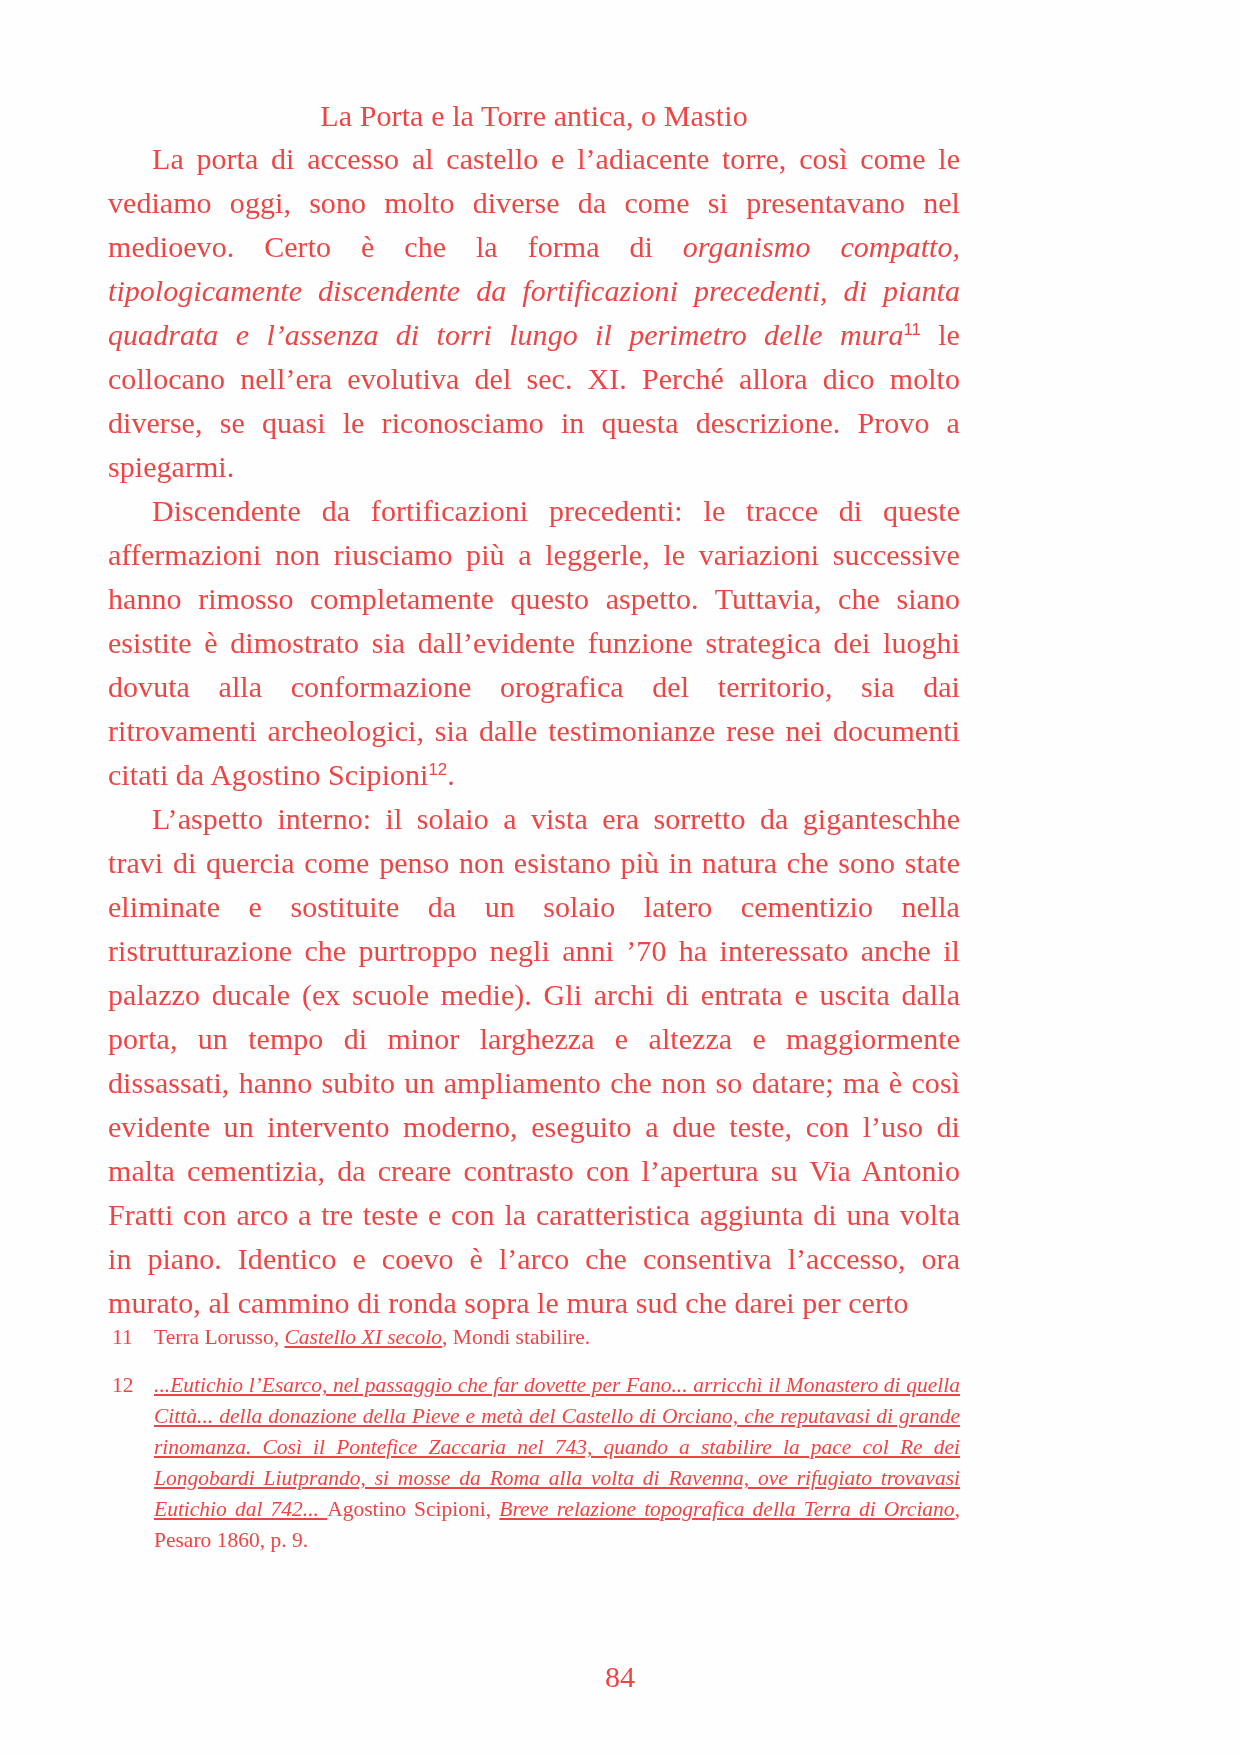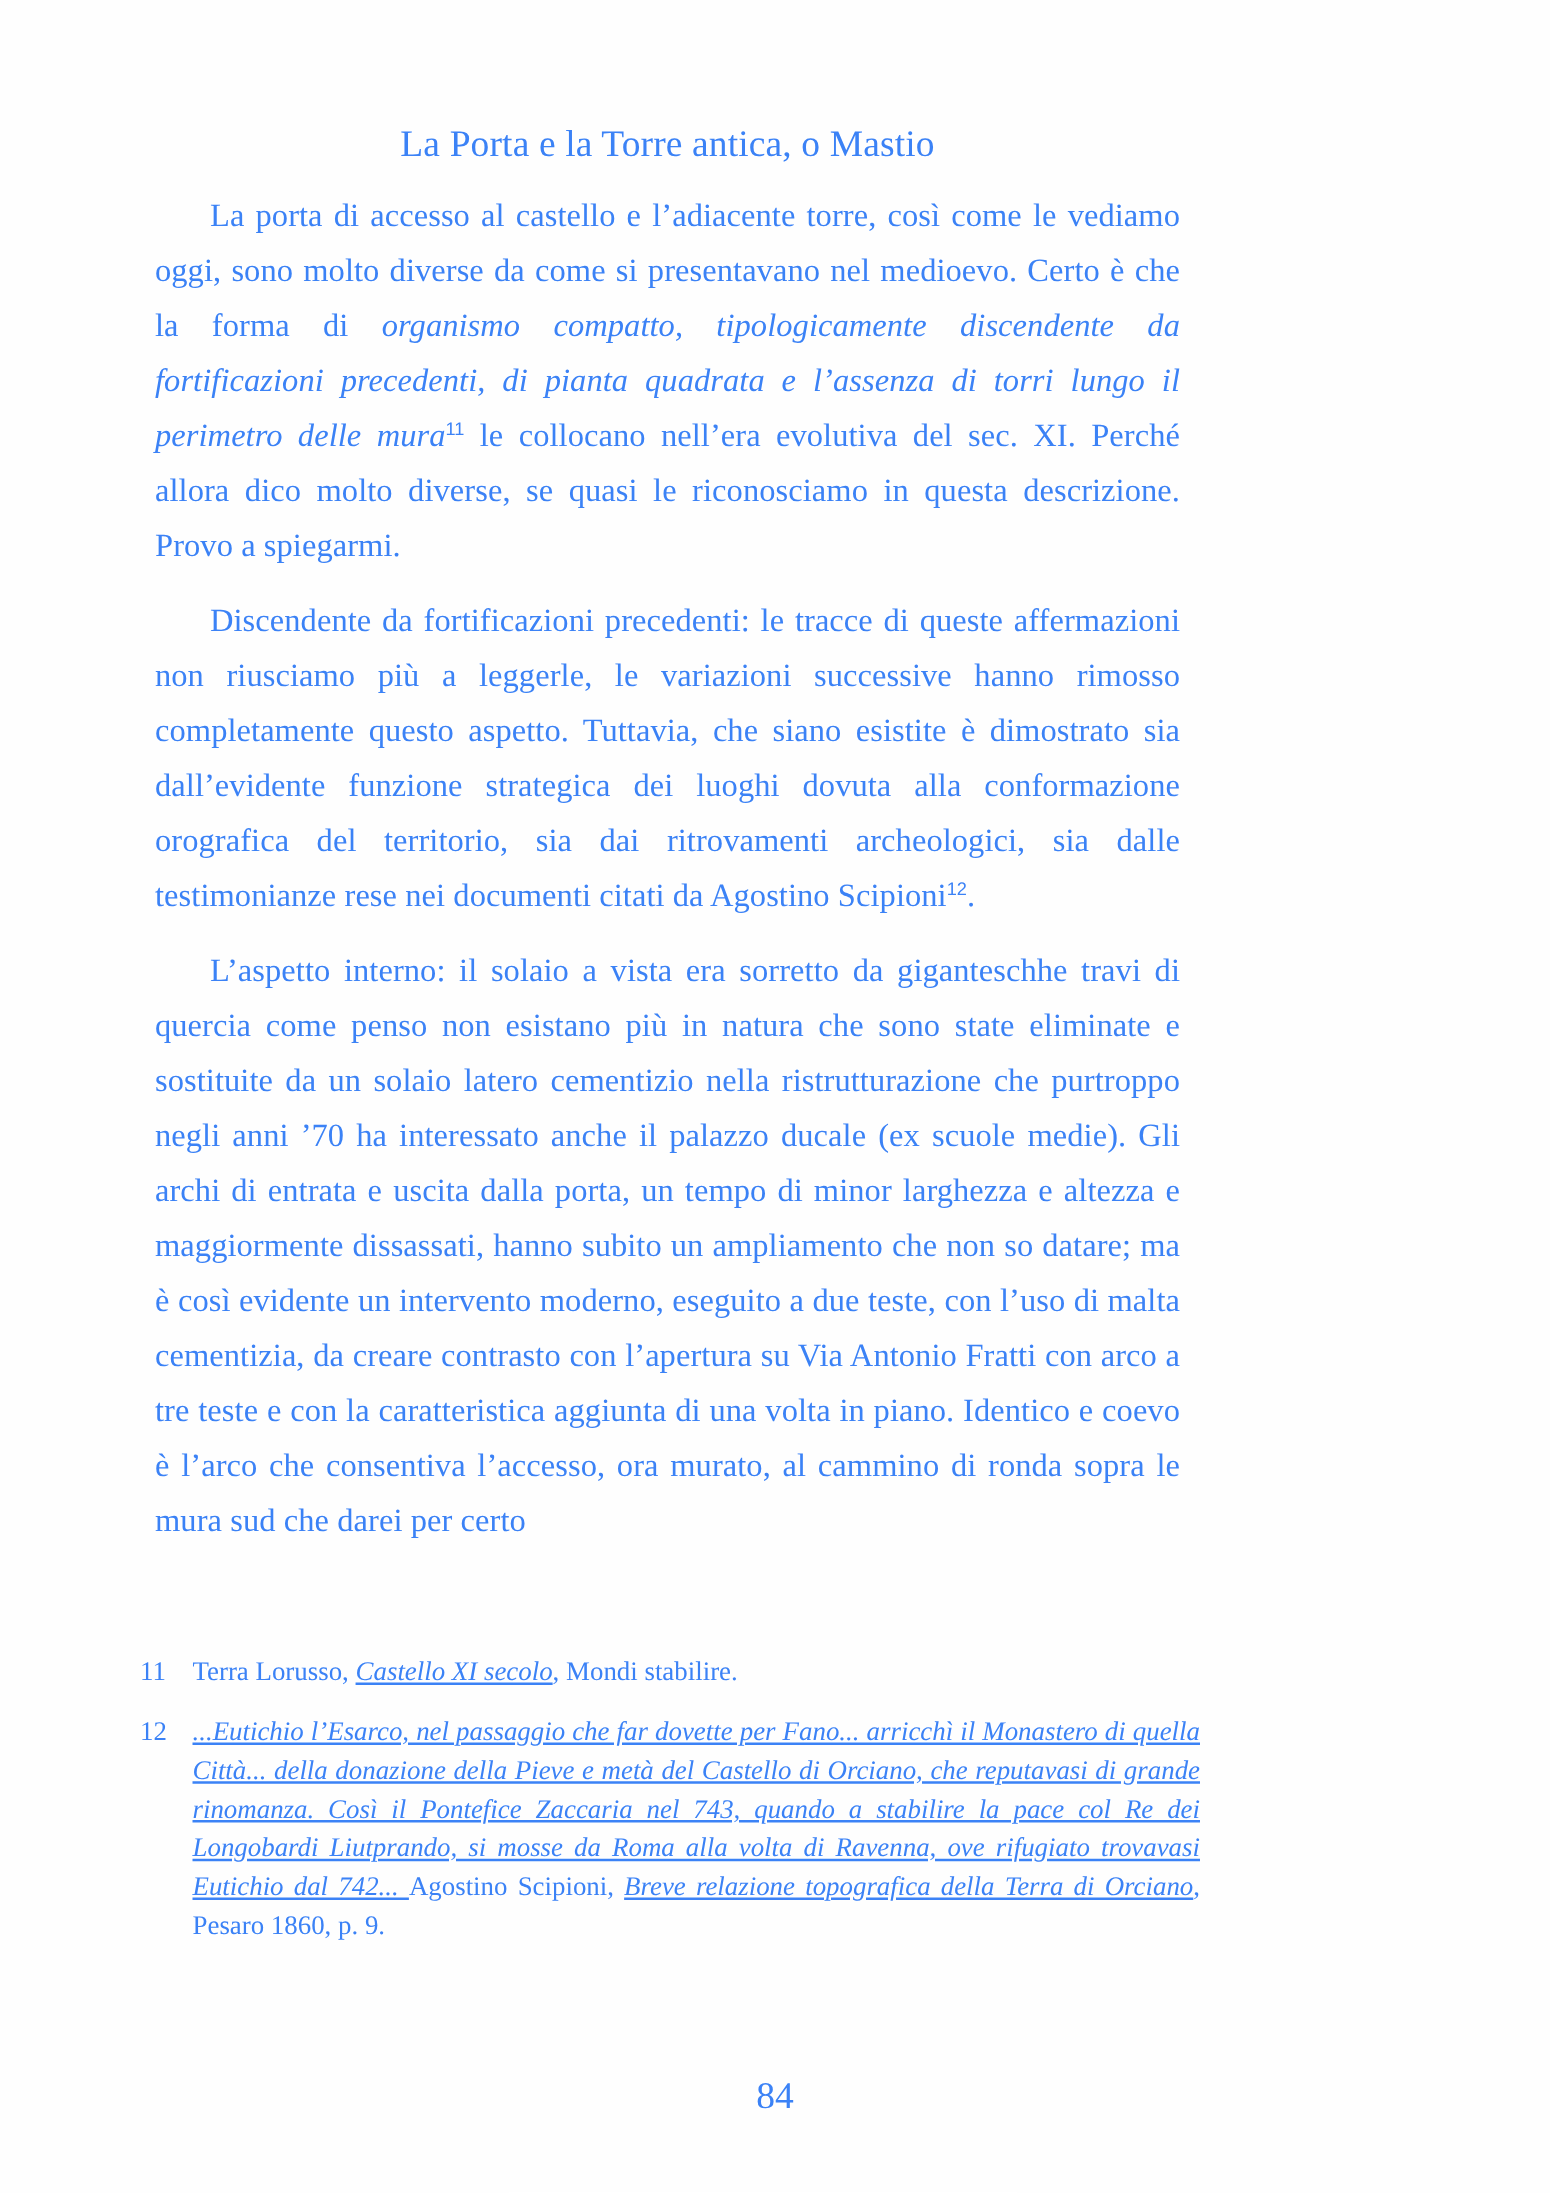--- a/index.html
+++ b/index.html
@@ -7,39 +7,39 @@
     padding: 0;
     background: #ffffff;
   }
   .page {
     position: relative;
     width: 1240px;
     height: 1754px;
     background: #fefefe;
     overflow: hidden;
     font-family: "Liberation Serif", "DejaVu Serif", serif;
-    color: #3b82f6;
+    color: #ef4444;
   }
   .content {
     position: absolute;
     left: 108px;
     top: 96px;
     width: 852px;
   }
   .heading {
     text-align: center;
     font-size: 30px;
     line-height: 1.30;
     margin: 0 0 2px 0;
     font-weight: normal;
     letter-spacing: 0.1px;
   }
   p.body-par {
-    margin: 16px;
-    font-size: 26px;
+    margin: 0;
+    font-size: 30px;
     line-height: 44px;
     text-align: justify;
     text-indent: 44px;
     text-justify: inter-word;
     hyphens: manual;
     letter-spacing: 0.05px;
   }
   p.body-par em {
     font-style: italic;
   }

